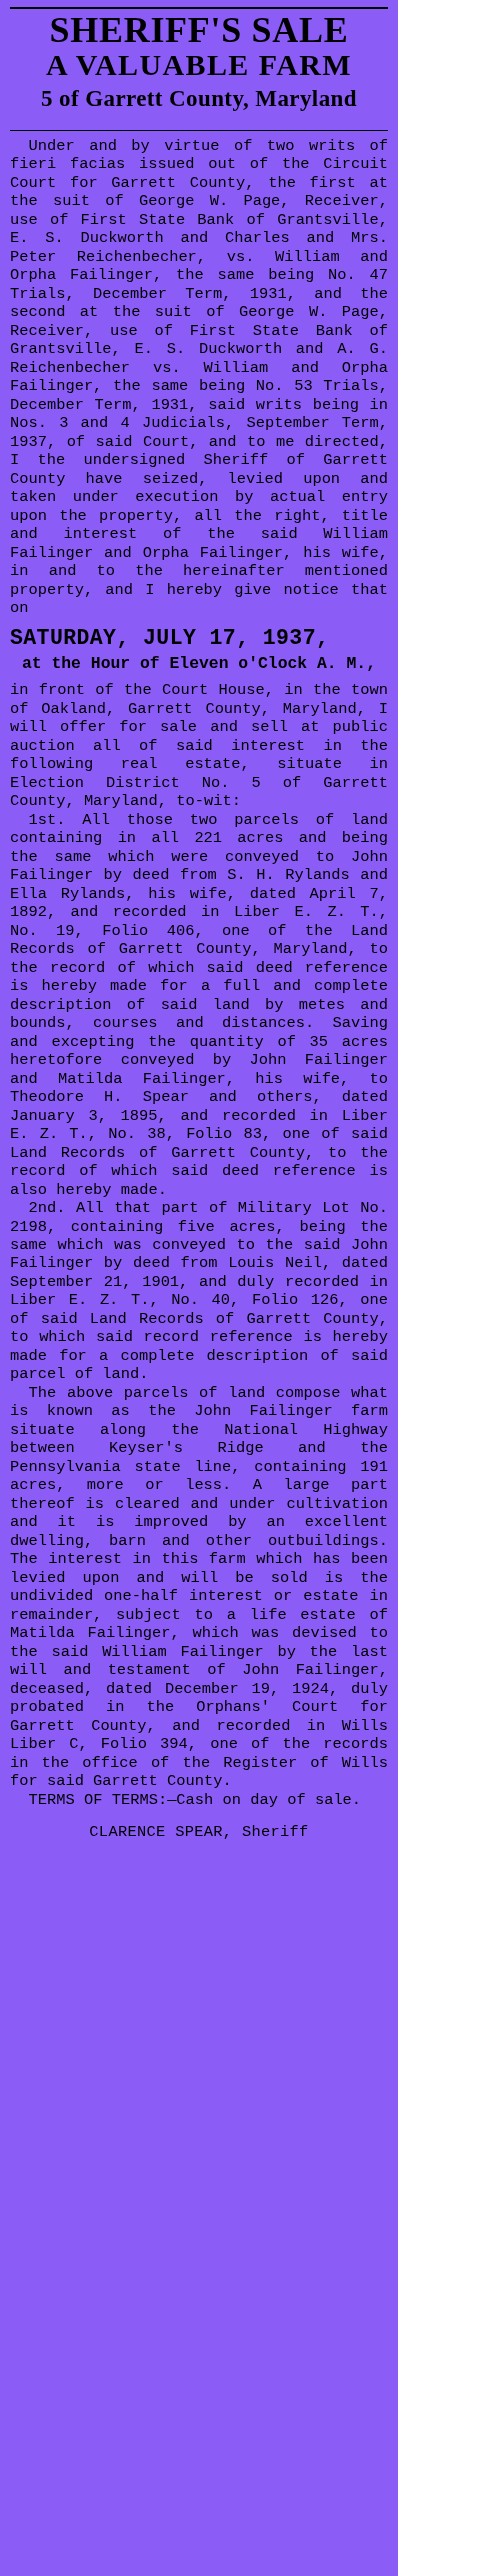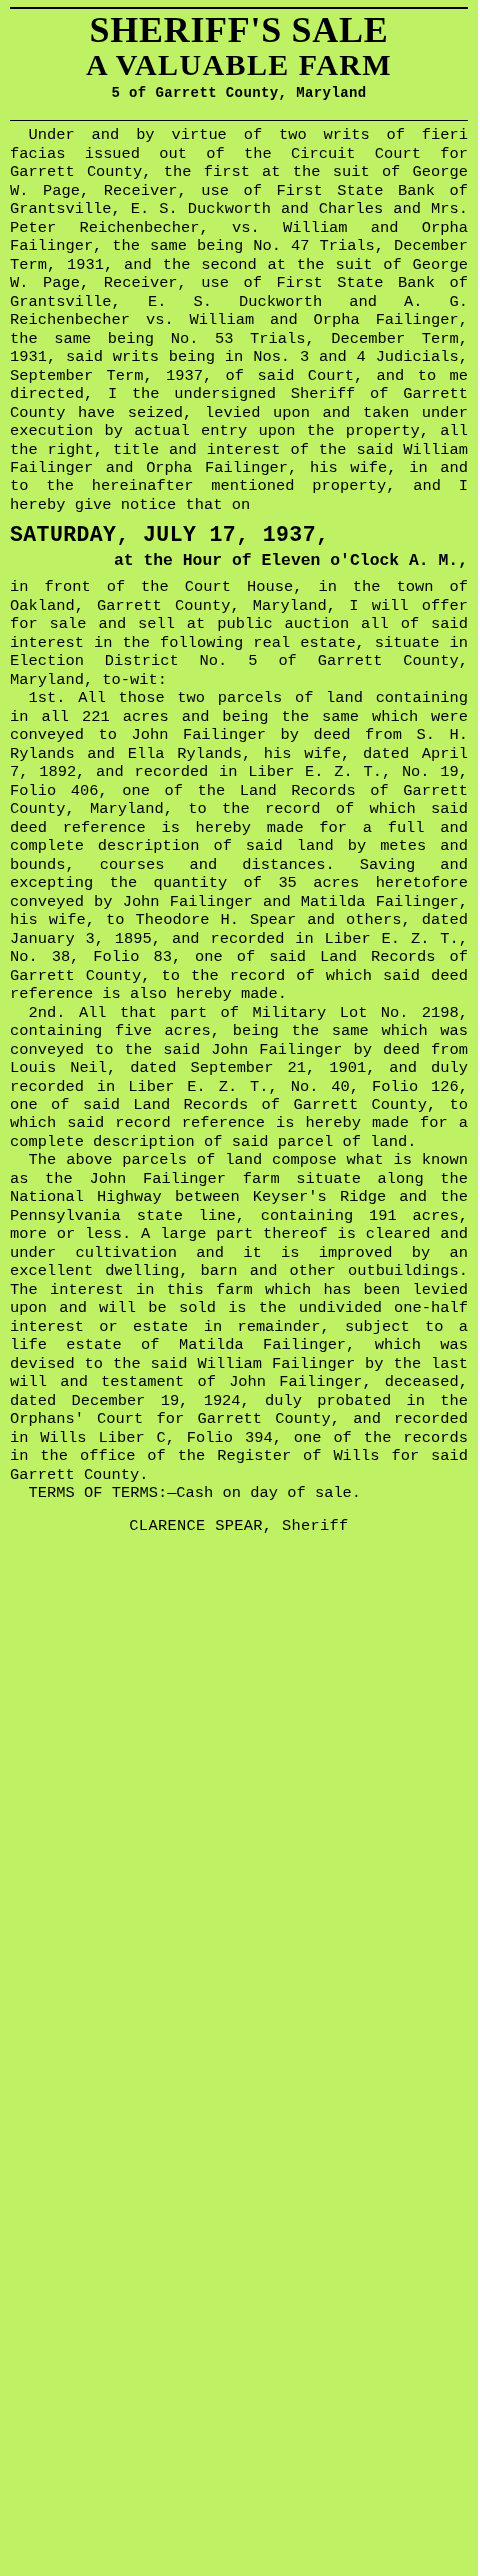--- a/index.html
+++ b/index.html
@@ -6,25 +6,25 @@
     margin: 0;
     padding: 0;
     background: #ffffff;
   }
   body {
     width: 481px;
     font-family: "Liberation Serif", serif;
     color: #000000;
   }
   .page {
-    width: 478px;
+    width: 398px;
     min-height: 2576px;
     box-sizing: border-box;
     padding: 7.2px 10px 5.7px 10px;
-    background: #bef264;
+    background: #8b5cf6;
     position: relative;
   }
   
   .rule-top {
     border-top: 2.1px solid #000;
     margin: 0 0 0 0;
   }
   .headline {
     font-family: "Liberation Serif", serif;
     font-weight: bold;
@@ -48,25 +48,24 @@
     letter-spacing: 1.4px;
     margin: 1.4px 0 4.3px 0;
   }
   .h-located {
     font-size: 18.6px;
     font-weight: bold;
     line-height: 1.18;
     margin: 7.2px 0 1.4px 0;
   }
   .h-district {
-    font-size: 14px;
+    font-size: 23px;
     font-weight: bold;
     line-height: 1.18;
     margin: 0 0 18px 0;
-    font-family: Liberation Mono, monospace;
   }
   .sep-rule {
     border-top: 1.4px solid #000;
     margin: 4.3px 0 5.7px 0;
   }
   .body-col {
     font-size: 15.4px;
     line-height: 1.2;
     text-align: justify;
     text-justify: inter-word;
@@ -82,21 +81,21 @@
   }
   .date-line {
     text-align: left;
     font-weight: bold;
     font-size: 21.5px;
     letter-spacing: 0.4px;
     margin: 10px 0 4.3px 0;
     line-height: 1.1;
   }
   .hour-line {
-    text-align: right;
+    text-align: center;
     font-weight: bold;
     font-size: 16.4px;
     margin: 0 0 7.2px 0;
     line-height: 1.15;
   }
   .terms {
     text-indent: 18.6px;
   }
   .signature {
     text-align: center;

